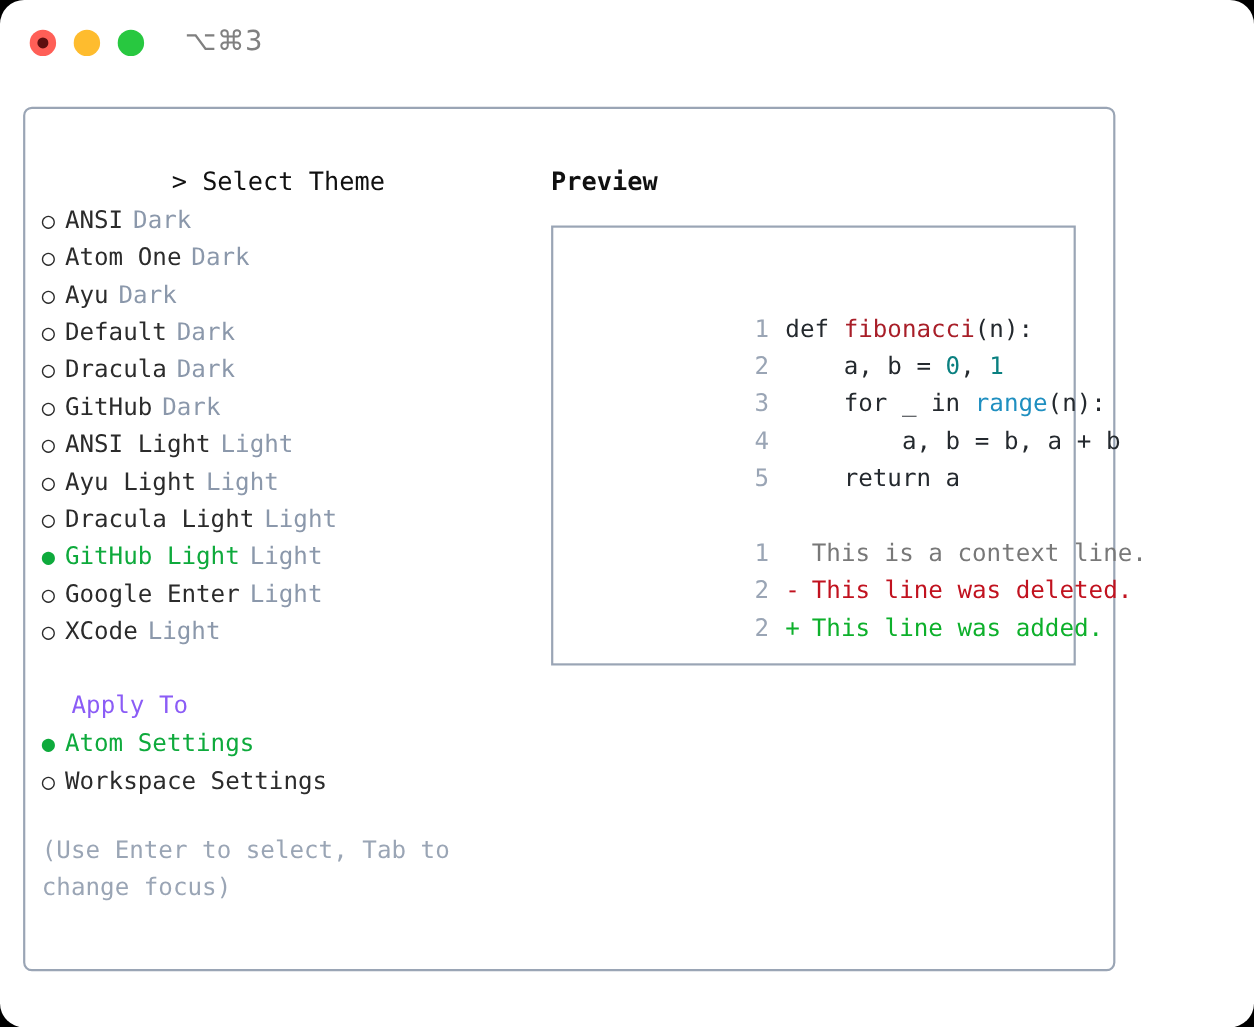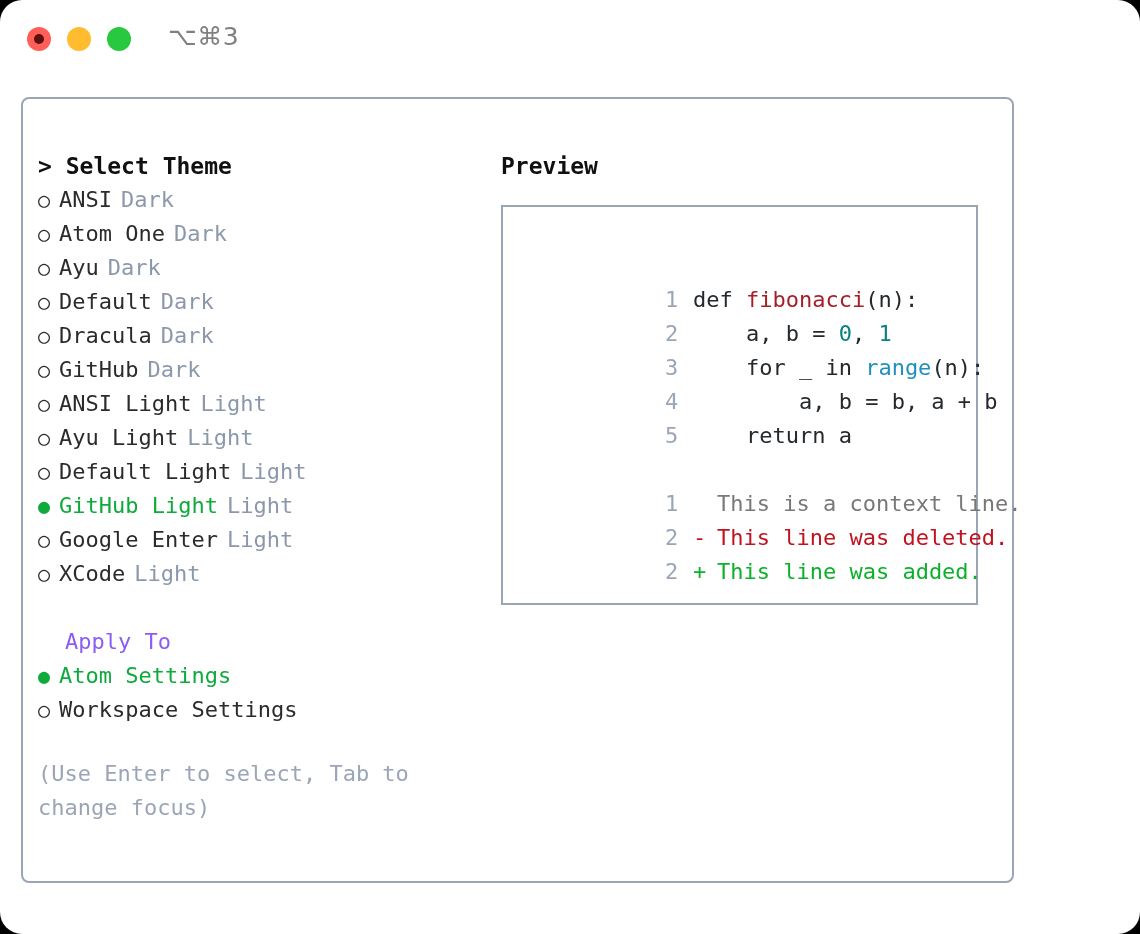--- a/index.html
+++ b/index.html
@@ -84,25 +84,26 @@
   }
   .right-col {
     position: absolute;
     left: 478px;
     top: 50px;
     width: 495px;
   }
 
   .heading {
     font-size: 23px;
-    font-weight: bold;
+    font-weight: normal;
     color: #101010;
     white-space: pre;
     line-height: 34px;
     height: 34px;
+    text-align: center;
   }
   .heading .caret { color: #101010; }
 
   .theme-row {
     display: flex;
     align-items: baseline;
     height: 34px;
     line-height: 34px;
     font-size: 22px;
     white-space: pre;
@@ -152,21 +153,21 @@
     line-height: 34px;
     white-space: pre;
   }
   .preview-box {
     margin-top: 22px;
     width: 477px;
     height: 400px;
     border: 2px solid #9aa5b5;
     box-sizing: border-box;
     background: #ffffff;
-    padding: 42px 0 0 3px;
+    padding: 42px 0 0 24px;
   }
   .code-line {
     font-size: 22px;
     line-height: 34px;
     height: 34px;
     white-space: pre;
     color: #24292e;
   }
   .ln {
     display: inline-block;
@@ -221,21 +222,21 @@
         <div class="theme-row">
           <span class="bullet">○</span><span class="theme-name">GitHub</span><span class="theme-kind">Dark</span>
         </div>
         <div class="theme-row">
           <span class="bullet">○</span><span class="theme-name">ANSI Light</span><span class="theme-kind">Light</span>
         </div>
         <div class="theme-row">
           <span class="bullet">○</span><span class="theme-name">Ayu Light</span><span class="theme-kind">Light</span>
         </div>
         <div class="theme-row">
-          <span class="bullet">○</span><span class="theme-name">Default Light</span><span class="theme-kind">Light</span>
+          <span class="bullet">○</span><span class="theme-name">Dracula Light</span><span class="theme-kind">Light</span>
         </div>
         <div class="theme-row selected">
           <span class="bullet sel">●</span><span class="theme-name">GitHub Light</span><span class="theme-kind">Light</span>
         </div>
         <div class="theme-row">
           <span class="bullet">○</span><span class="theme-name">Google Enter</span><span class="theme-kind">Light</span>
         </div>
         <div class="theme-row">
           <span class="bullet">○</span><span class="theme-name">XCode</span><span class="theme-kind">Light</span>
         </div>

